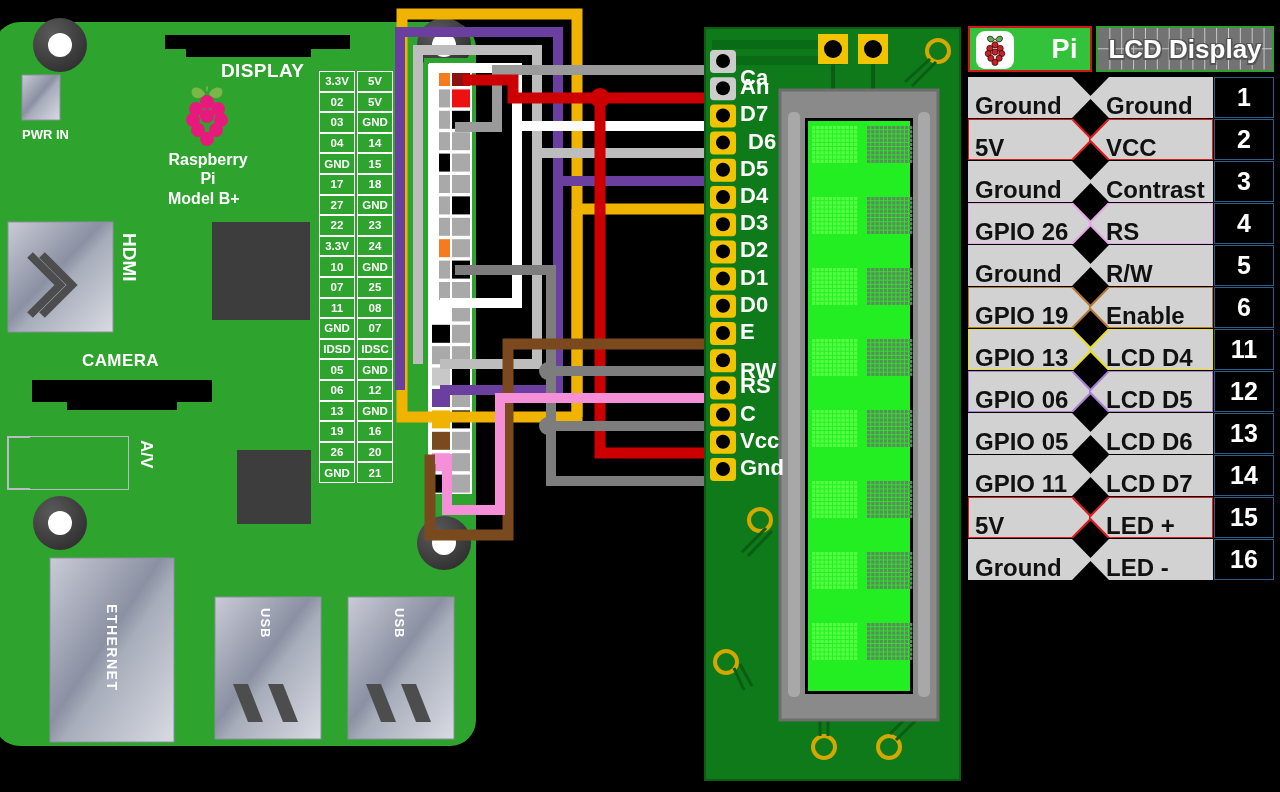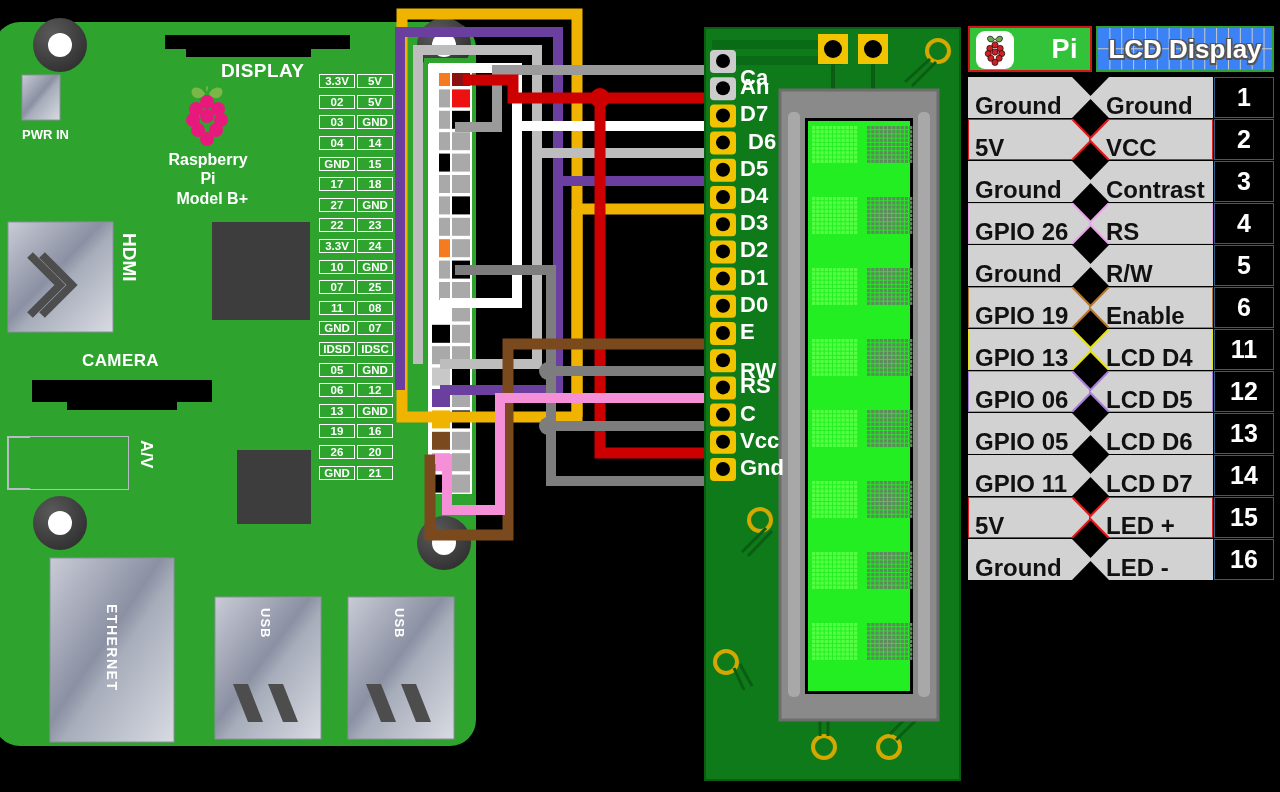--- a/index.html
+++ b/index.html
@@ -21,21 +21,21 @@
     width:124px; background:#33c33a; border:2px solid #d01616;
     display:flex; align-items:center; justify-content:flex-end;
     padding-right:12px; position:relative;
   }
   .pi-head .lbl{ color:#fff; font-size:27px; font-weight:bold; letter-spacing:.5px;}
   .logo-badge{
     position:absolute; left:6px; top:3px; width:38px; height:38px;
     background:#fff; border-radius:9px; display:flex; align-items:center; justify-content:center;
   }
   .lcd-head{
-    flex:1; margin-left:4px; background:#3b82f6; border:2px solid #2ea02e;
+    flex:1; margin-left:4px; background:#737373; border:2px solid #2ea02e;
     position:relative; display:flex; align-items:center; justify-content:center;
   }
   .lcd-head .gridlines{ position:absolute; inset:0; }
   .lcd-head .lbl{
     position:relative; color:#fff; font-size:26px; font-weight:bold;
     text-shadow:-1.5px -1.5px 0 #555,1.5px -1.5px 0 #555,-1.5px 1.5px 0 #555,1.5px 1.5px 0 #555;
   }
 
   .row{ display:flex; height:41px; margin-bottom:1px; align-items:stretch; }
   .cell-wrap{ position:relative; }
@@ -52,31 +52,31 @@
   .cell-l .cell-txt{ left:7px; }
   .cell-r .cell-txt{ left:17px; }
 
   
   .board-txt{ position:absolute; color:#fff; font-weight:bold; pointer-events:none; }
   #lbl-display{ left:221px; top:60px; font-size:19px; letter-spacing:.4px;}
   #lbl-pwr{ left:22px; top:127px; font-size:13px; }
   #lbl-camera{ left:82px; top:351px; font-size:17px; letter-spacing:.4px;}
   #lbl-rpi1{ left:168px; top:151px; font-size:16px; width:80px; text-align:center;}
   #lbl-rpi2{ left:168px; top:170px; font-size:16px; width:80px; text-align:center;}
-  #lbl-rpi3{ left:168px; top:190px; font-size:16px; width:80px; text-align:right;}
+  #lbl-rpi3{ left:168px; top:190px; font-size:16px; width:80px; text-align:left;}
   .vert{ writing-mode:vertical-rl; }
   #lbl-hdmi{ left:118px; top:233px; font-size:19px; }
   #lbl-av{ left:136px; top:440px; font-size:17px; }
   #lbl-eth{ left:104px; top:604px; font-size:14px; letter-spacing:1.5px;}
   #lbl-usb1{ left:258px; top:608px; font-size:13px; letter-spacing:1px;}
   #lbl-usb2{ left:392px; top:608px; font-size:13px; letter-spacing:1px;}
 
   
   #gpio-names{ position:absolute; left:318px; top:71px; width:76px; }
-  .gp-row{ display:flex; height:20.6px;align-items:center; }
+  .gp-row{ display:flex; height:20.6px; }
   .gp-cell{
     width:36px; margin:0 1px; background:#2ea32e; border:1px solid #fff;
     display:flex; align-items:center; justify-content:center;
     color:#fff; font-size:11.5px; font-weight:bold;
   }
 
   
   .lcdpin{ position:absolute; color:#fff; font-size:22px; font-weight:bold; }
 </style>
 </head>

